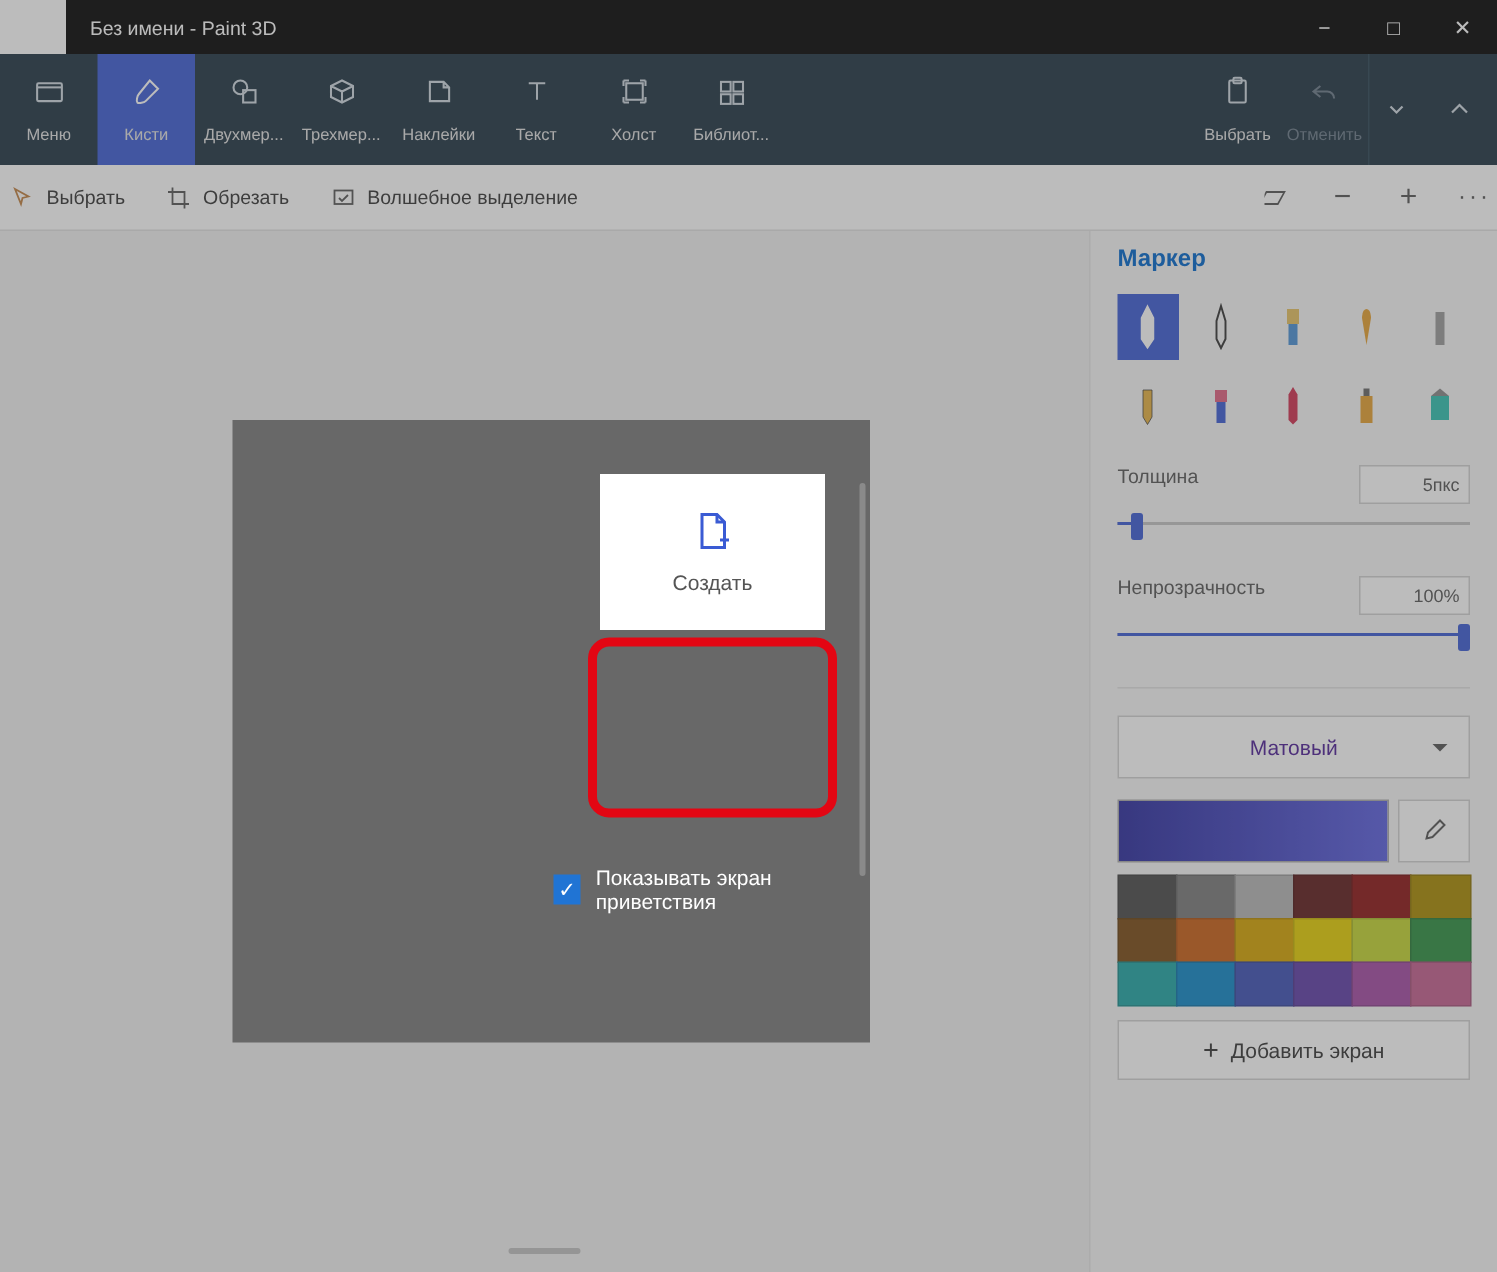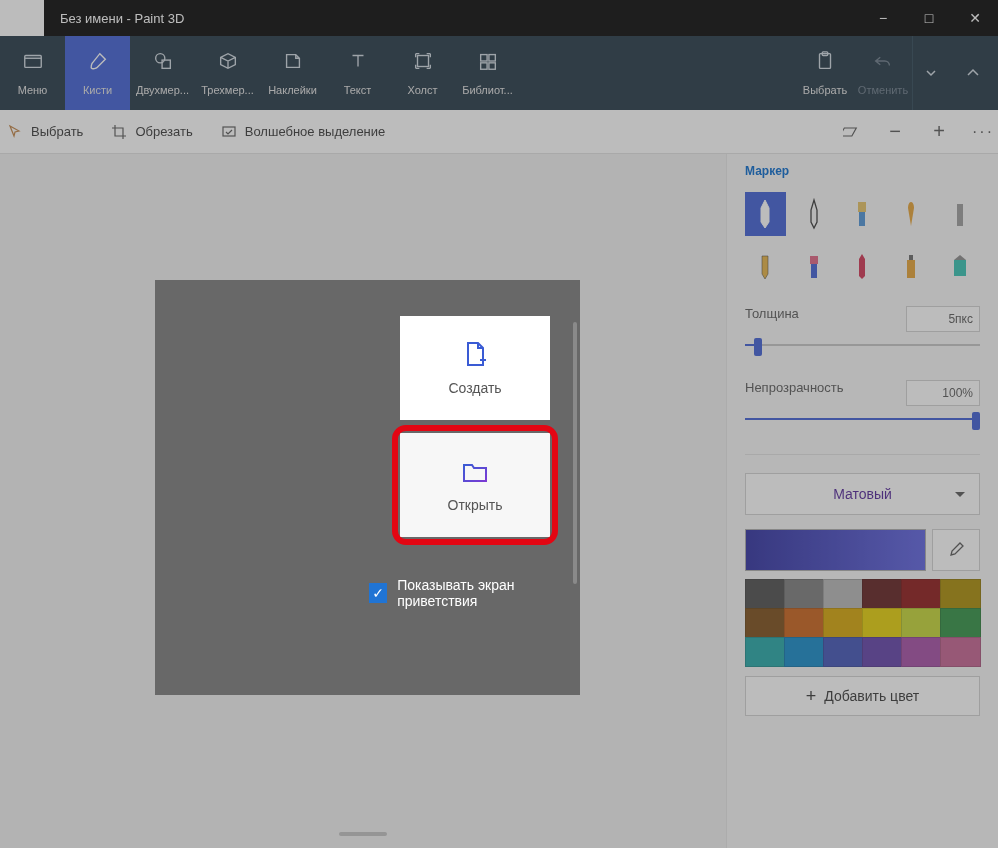--- a/index.html
+++ b/index.html
@@ -33,21 +33,21 @@
   .tb-spacer { flex: 1; }
   .tb-icon { width:16px; height:16px; display:inline-flex; align-items:center; justify-content:center; color:#555; }
 
   
   .main { display:flex; height: calc(100% - 36px - 74px - 44px); }
   .canvas-area { flex: 1; background: #F0F0F0; position: relative; display:flex; align-items:center; justify-content:center; }
   .canvas-scroll { position:absolute; bottom: 12px; left: 50%; transform: translateX(-50%); width: 48px; height: 4px; background:#C0C0C0; border-radius:2px; }
 
   
   .panel { width: 272px; background: #F7F7F7; border-left: 1px solid #E5E5E5; padding: 10px 18px; overflow:hidden; }
-  .panel h3 { color: #0066CC; font-size: 12px; font-weight: 600; margin-bottom: 14px; }
+  .panel h3 { color: #0066CC; font-size: 16px; font-weight: 600; margin-bottom: 14px; }
   .brush-grid { display: grid; grid-template-columns: repeat(5, 1fr); gap: 8px; margin-bottom: 18px; }
   .brush-cell { height: 44px; display:flex; align-items:center; justify-content:center; border: 1px solid transparent;}
   .brush-cell.sel { background: #3A5BD4; }
   .prop-row { display:flex; align-items:flex-start; justify-content:space-between; font-size: 13px; color:#555; margin-bottom: 4px; }
   .prop-input { width: 74px; height: 26px; background:#fff; border:1px solid #D0D0D0; font-size:12px; text-align:right; padding-right:6px; color:#555; }
   .slider { position:relative; height: 18px; margin-bottom: 26px; }
   .slider-track { position:absolute; top:8px; left:0; right:0; height:2px; background:#C4C4C4; }
   .slider-fill { position:absolute; top:8px; left:0; height:2px; background:#3A5BD4; }
   .slider-thumb { position:absolute; top:2px; width:8px; height:18px; background:#3A5BD4; border-radius:2px; }
   .divider { height:1px; background:#E0E0E0; margin: 18px 0; }
@@ -343,48 +343,36 @@
           <div style="background: rgb(30, 165, 165);"></div>
           <div style="background: rgb(14, 135, 199);"></div>
           <div style="background: rgb(61, 79, 181);"></div>
           <div style="background: rgb(94, 61, 166);"></div>
           <div style="background: rgb(163, 73, 164);"></div>
           <div style="background: rgb(195, 94, 143);"></div>
         </div>
 
       <div class="add-color">
         <span style="font-size:18px;font-weight:300;">+</span>
-        <span>Добавить цвет</span>
+        <span>Добавить экран</span>
       </div>
     </div>
   </div>
 
   <div class="dim"></div>
 
   <div class="welcome">
     <div class="card card-new">
       <svg viewBox="0 0 30 30" fill="none" stroke="#3A5BD4" stroke-width="2">
           <path d="M8 3h10l5 5v17H8z"></path>
           <path d="M18 3v5h5"></path>
           <path d="M20 20h6M23 17v6" stroke-width="2"></path>
         </svg>
       <span>Создать</span>
     </div>
-    <div class="card card-open">
-      <svg viewBox="0 0 30 30" fill="none">
-          <defs>
-            <linearGradient id="g1" x1="0" y1="0" x2="1" y2="1">
-              <stop offset="0" stop-color="#3A5BD4"></stop>
-              <stop offset="1" stop-color="#7B3AD4"></stop>
-            </linearGradient>
-          </defs>
-          <path d="M4 8h8l2 3h12v13H4z" stroke="url(#g1)" stroke-width="2"></path>
-        </svg>
-      <span>Открыть</span>
-    </div>
     <div class="highlight"></div>
     <div class="welcome-check">
       <div class="chk"></div>
       <span>Показывать экран приветствия</span>
     </div>
     <div class="welcome-scroll"></div>
   </div>
 
 </div>
 

